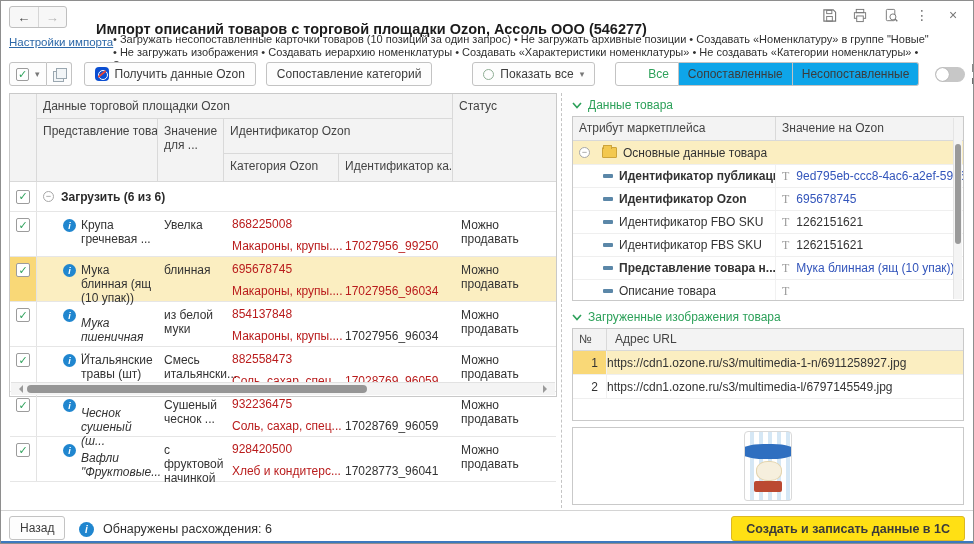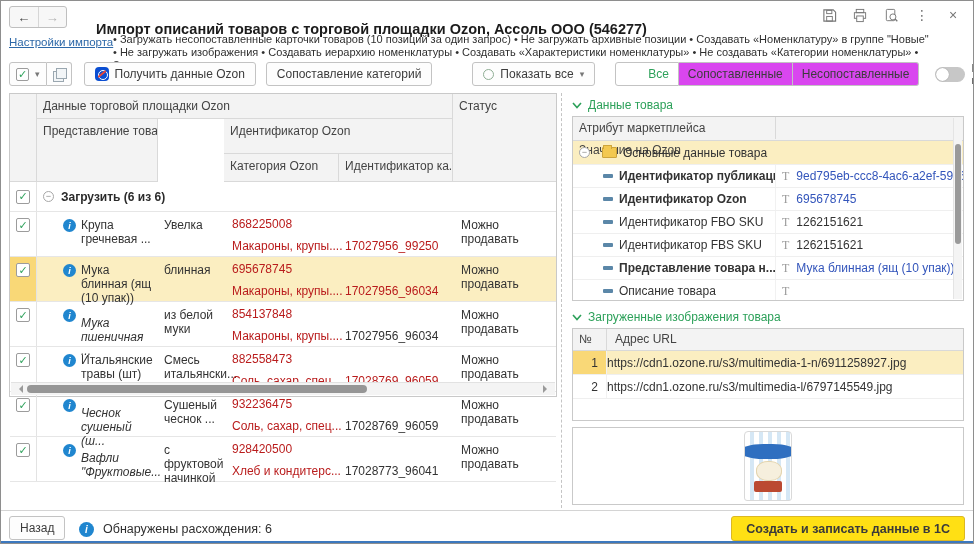--- a/index.html
+++ b/index.html
@@ -36,21 +36,21 @@
   .caret { font-size:9px; color:#777; line-height:1; }
   .cb-glyph { display:inline-flex; width:13px; height:13px; border:1px solid #9c9c9c; border-radius:2px; background:#fff;
               color:#2da15a; font-size:11px; font-weight:bold; align-items:center; justify-content:center; line-height:1; }
   .copy-glyph { position:relative; width:12px; height:12px; }
   .copy-glyph:before, .copy-glyph:after { content:""; position:absolute; width:9px; height:9px; border:1px solid #9aa7b0; background:#f2f5f7; }
   .copy-glyph:before { left:0; top:3px; } .copy-glyph:after { left:3px; top:0; }
   .ozon-ico { position:relative; width:14px; height:14px; border-radius:4px; background:#0a4ed2; }
   .ozon-ico:before { content:""; position:absolute; left:3px; top:3px; width:8px; height:8px; border:1.6px solid #fff; border-radius:50%; }
   .ozon-ico:after { content:""; position:absolute; left:2px; top:6px; width:10px; height:2px; background:#e2463c; transform:rotate(-40deg); border-radius:1px; }
   .circle-ico { width:11px; height:11px; border:1.4px solid #8fae94; border-radius:50%; }
-  .seg { height:24px; border:1px solid #c3c3c3; background:#d946ef; padding:0 9px; display:flex; align-items:center; font-size:12px; color:#3c3c3c; cursor:pointer; white-space:nowrap; }
+  .seg { height:24px; border:1px solid #c3c3c3; background:#0ea5e9; padding:0 9px; display:flex; align-items:center; font-size:12px; color:#3c3c3c; cursor:pointer; white-space:nowrap; }
   .seg.first { border-radius:3px 0 0 3px;padding-left:32px; }
   .seg.mid, .seg.last { border-left:none; }
   .seg.last { border-radius:0 3px 3px 0; }
   .seg.active { background:#fff; color:#2da15a; }
   .toggle { position:relative; width:30px; height:15px; border-radius:8px; background:#c7c7c7; cursor:pointer; flex:none; }
   .toggle .knob { position:absolute; top:1px; width:13px; height:13px; border-radius:50%; background:#fff; box-shadow:0 0 1px rgba(0,0,0,.4); }
   .toggle.off .knob { left:1px; }
   .tog-label { font-size:11px; color:#3c3c3c; line-height:12px; margin-left:6px; }
   .tog-label.narrow { width:62px; }
 
@@ -92,21 +92,21 @@
              border-top:1px solid #e2e2e2; display:flex; align-items:center; }
   .sarrow { width:0; height:0; border:4px solid transparent; margin:0 4px; cursor:pointer; }
   .sarrow.l { border-right-color:#9a9a9a; }
   .sarrow.r { border-left-color:#9a9a9a; margin-left:auto; }
   .hthumb { width:340px; height:8px; border-radius:4px; background:#969696; cursor:grab; }
 
   
   .rpanel { position:absolute; left:560px; top:0; width:406px; height:415px; border-left:1px dashed #c4c4c4; padding-left:10px; }
   .sech { display:flex; align-items:center; gap:6px; color:#2da15a; font-size:12px; margin:5px 0 4px; cursor:pointer; }
   .atable { position:relative; width:392px; height:185px; border:1px solid #c9c9c9; background:#fff; overflow:hidden; }
-  .ahead { display:flex; height:24px; background:#f3f3f3; border-bottom:1px solid #d9d9d9; font-size:12px; color:#444;flex-direction:column; }
+  .ahead { display:flex; height:24px; background:#f3f3f3; border-bottom:1px solid #d9d9d9; font-size:12px; color:#444; }
   .ahead .hn { width:203px; padding:4px 6px; border-right:1px solid #d9d9d9; }
   .ahead .hv { flex:1; padding:4px 6px; }
   .arow { display:flex; height:23px; border-bottom:1px solid #efefef; align-items:center; font-size:12px; }
   .arow .an { width:203px; padding-left:30px; display:flex; align-items:center; gap:6px; border-right:1px solid #f1f1f1; align-self:stretch; overflow:hidden; white-space:nowrap; }
   .arow.grp { background:#fbeec1; height:24px; }
   .arow.grp .an { padding-left:6px; border-right-color:transparent; }
   .arow .av { flex:1; display:flex; align-items:center; gap:7px; padding-left:6px; overflow:hidden; white-space:nowrap; }
   .an.b { font-weight:bold; }
   .tmark { color:#9a9a9a; font-family:"Liberation Serif","DejaVu Serif",serif; font-size:12px; }
   .bluev { color:#3355bb; }
@@ -225,20 +225,21 @@
 
   </div>
 
   <div class="main">
 
     <div class="ltable">
       <div class="hcell" style="left:0;top:0;width:27px;height:88px;"></div>
       <div class="hcell" style="left:27px;top:0;width:416px;height:25px;">Данные торговой площадки Ozon</div>
       <div class="hcell" style="left:443px;top:0;width:103px;height:88px;border-right:none;">Статус</div>
       <div class="hcell" style="left:27px;top:25px;width:121px;height:63px;">Представление товара</div>
+      <div class="hcell wrap" style="left:148px;top:25px;width:66px;height:63px;">Значение для ...</div>
       <div class="hcell" style="left:214px;top:25px;width:229px;height:35px;">Идентификатор Ozon</div>
       <div class="hcell" style="left:214px;top:60px;width:115px;height:28px;">Категория Ozon</div>
       <div class="hcell" style="left:329px;top:60px;width:114px;height:28px;">Идентификатор ка...</div>
 
       <div class="lt-body">
         <div class="grow">
           <span class="g-cb">
               <span class="chk">✓</span>
             </span>
           <span class="expander">−</span>

